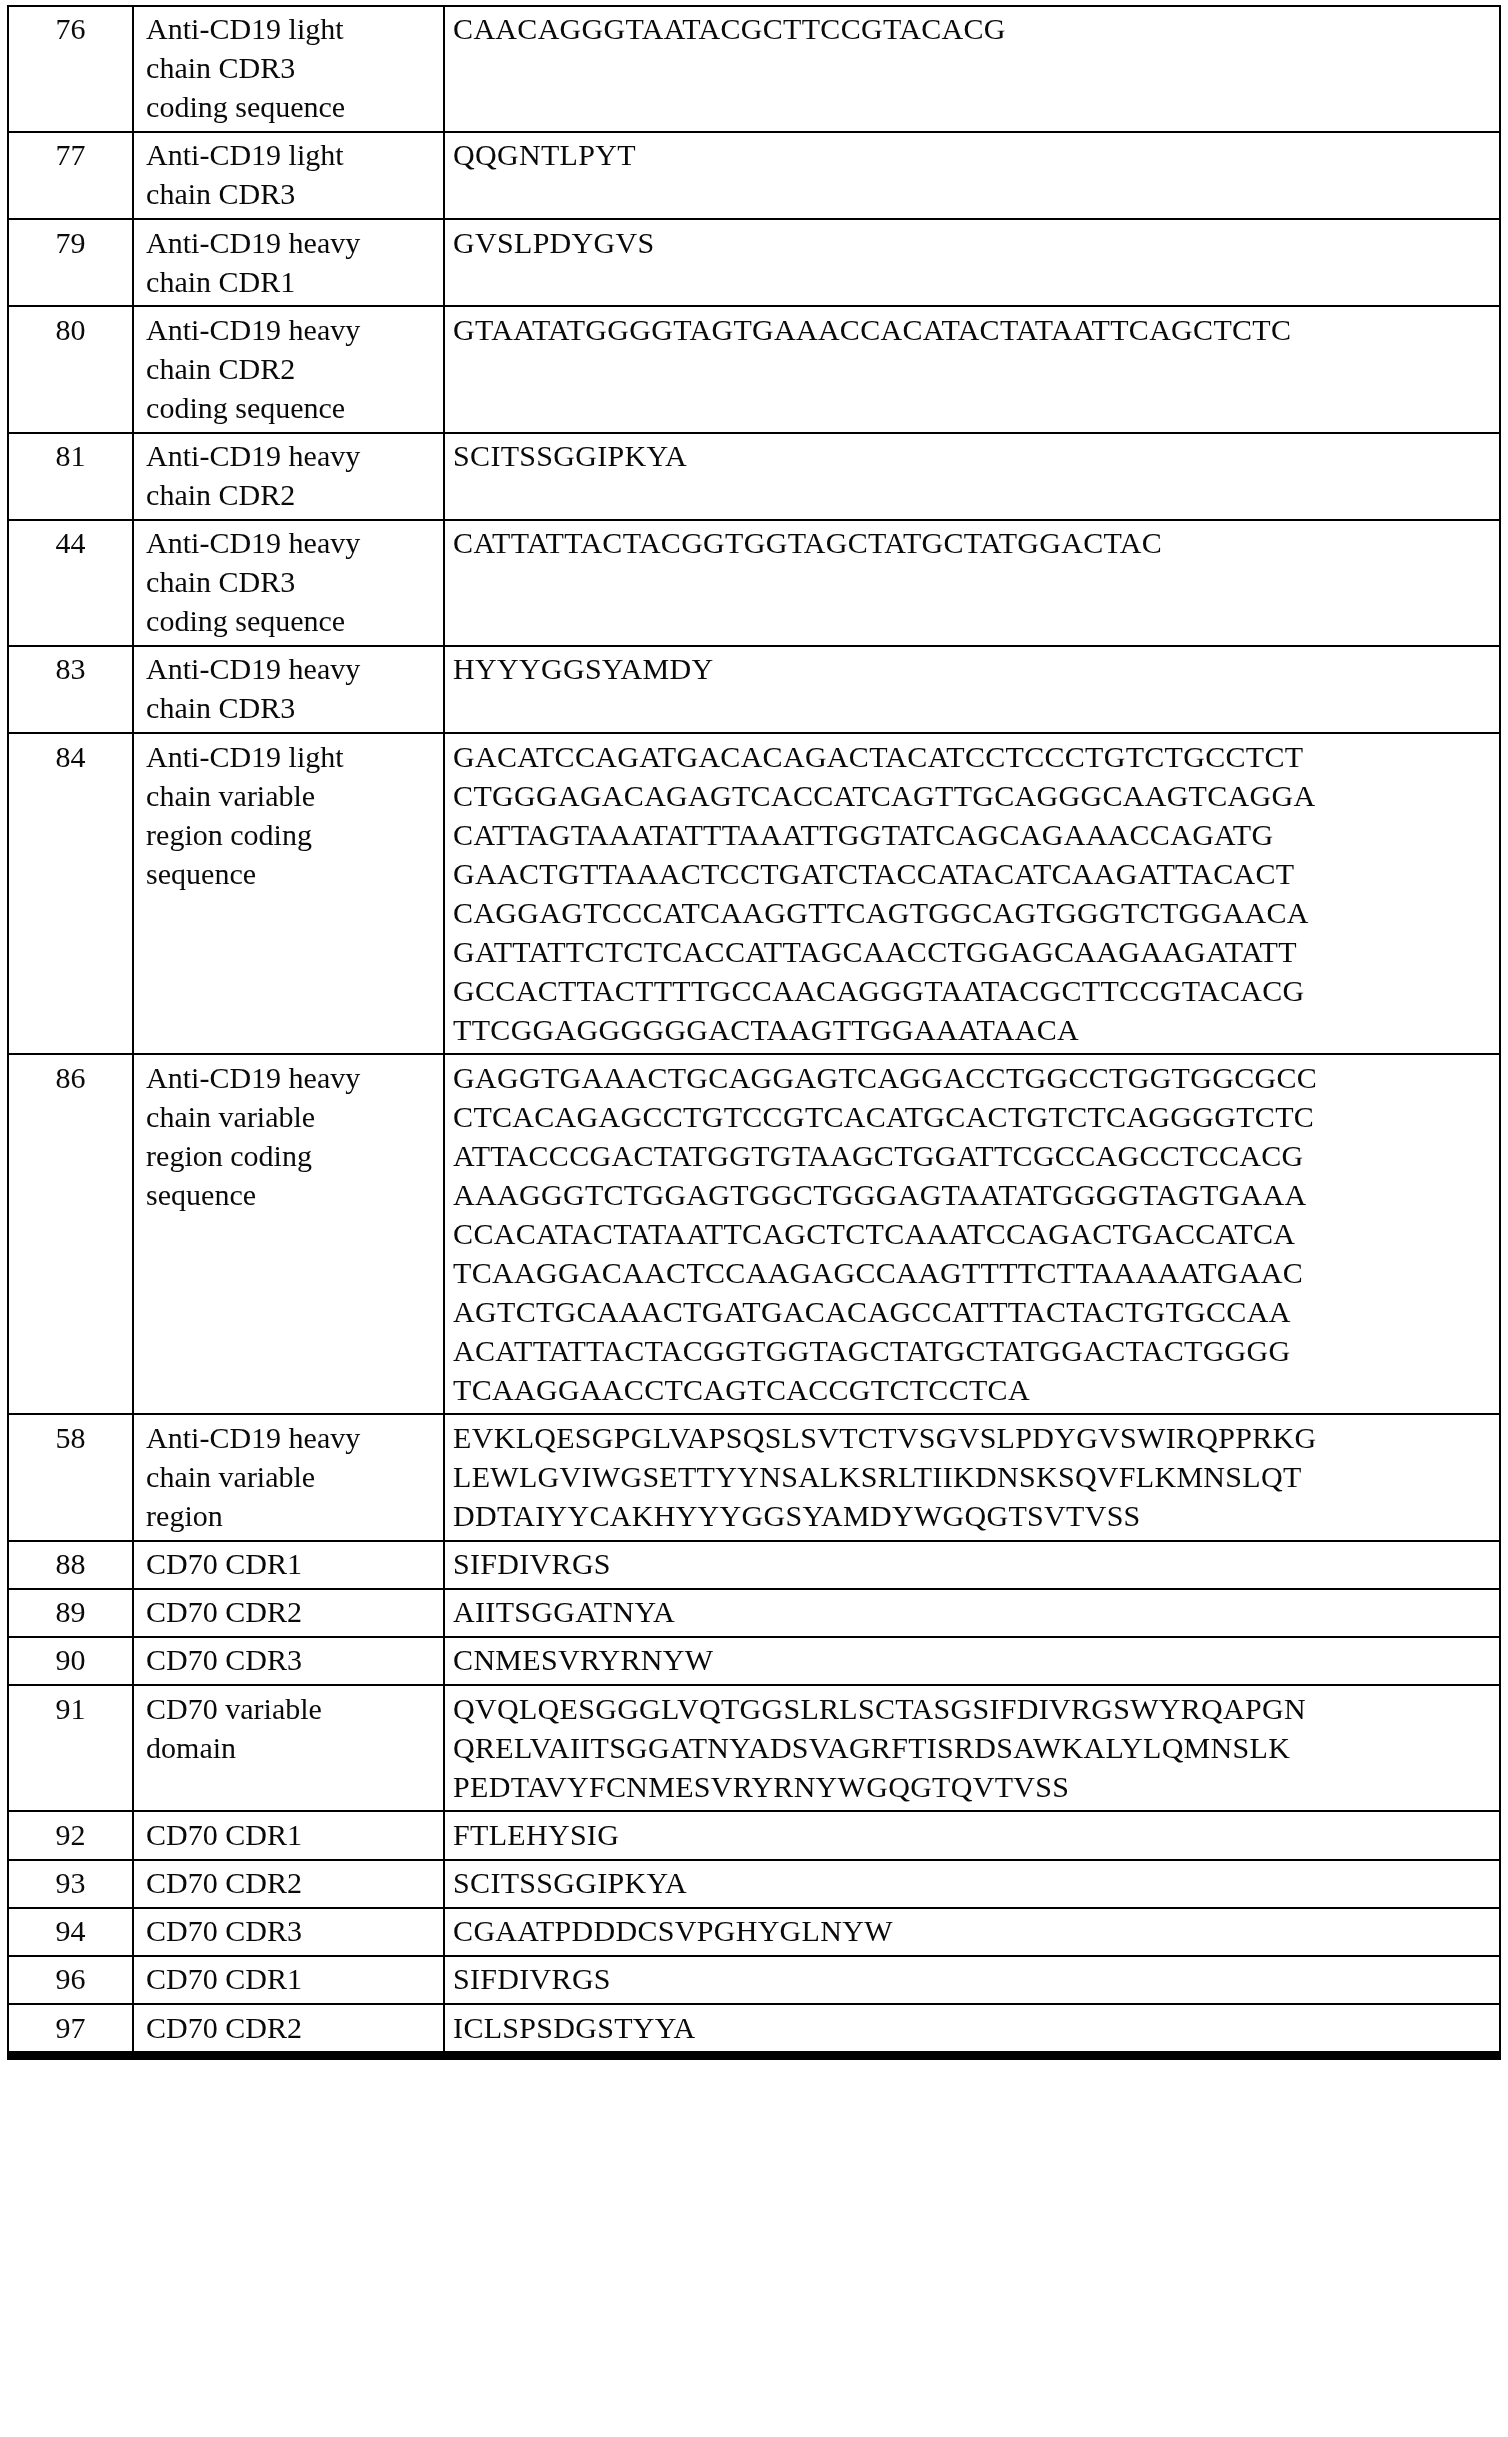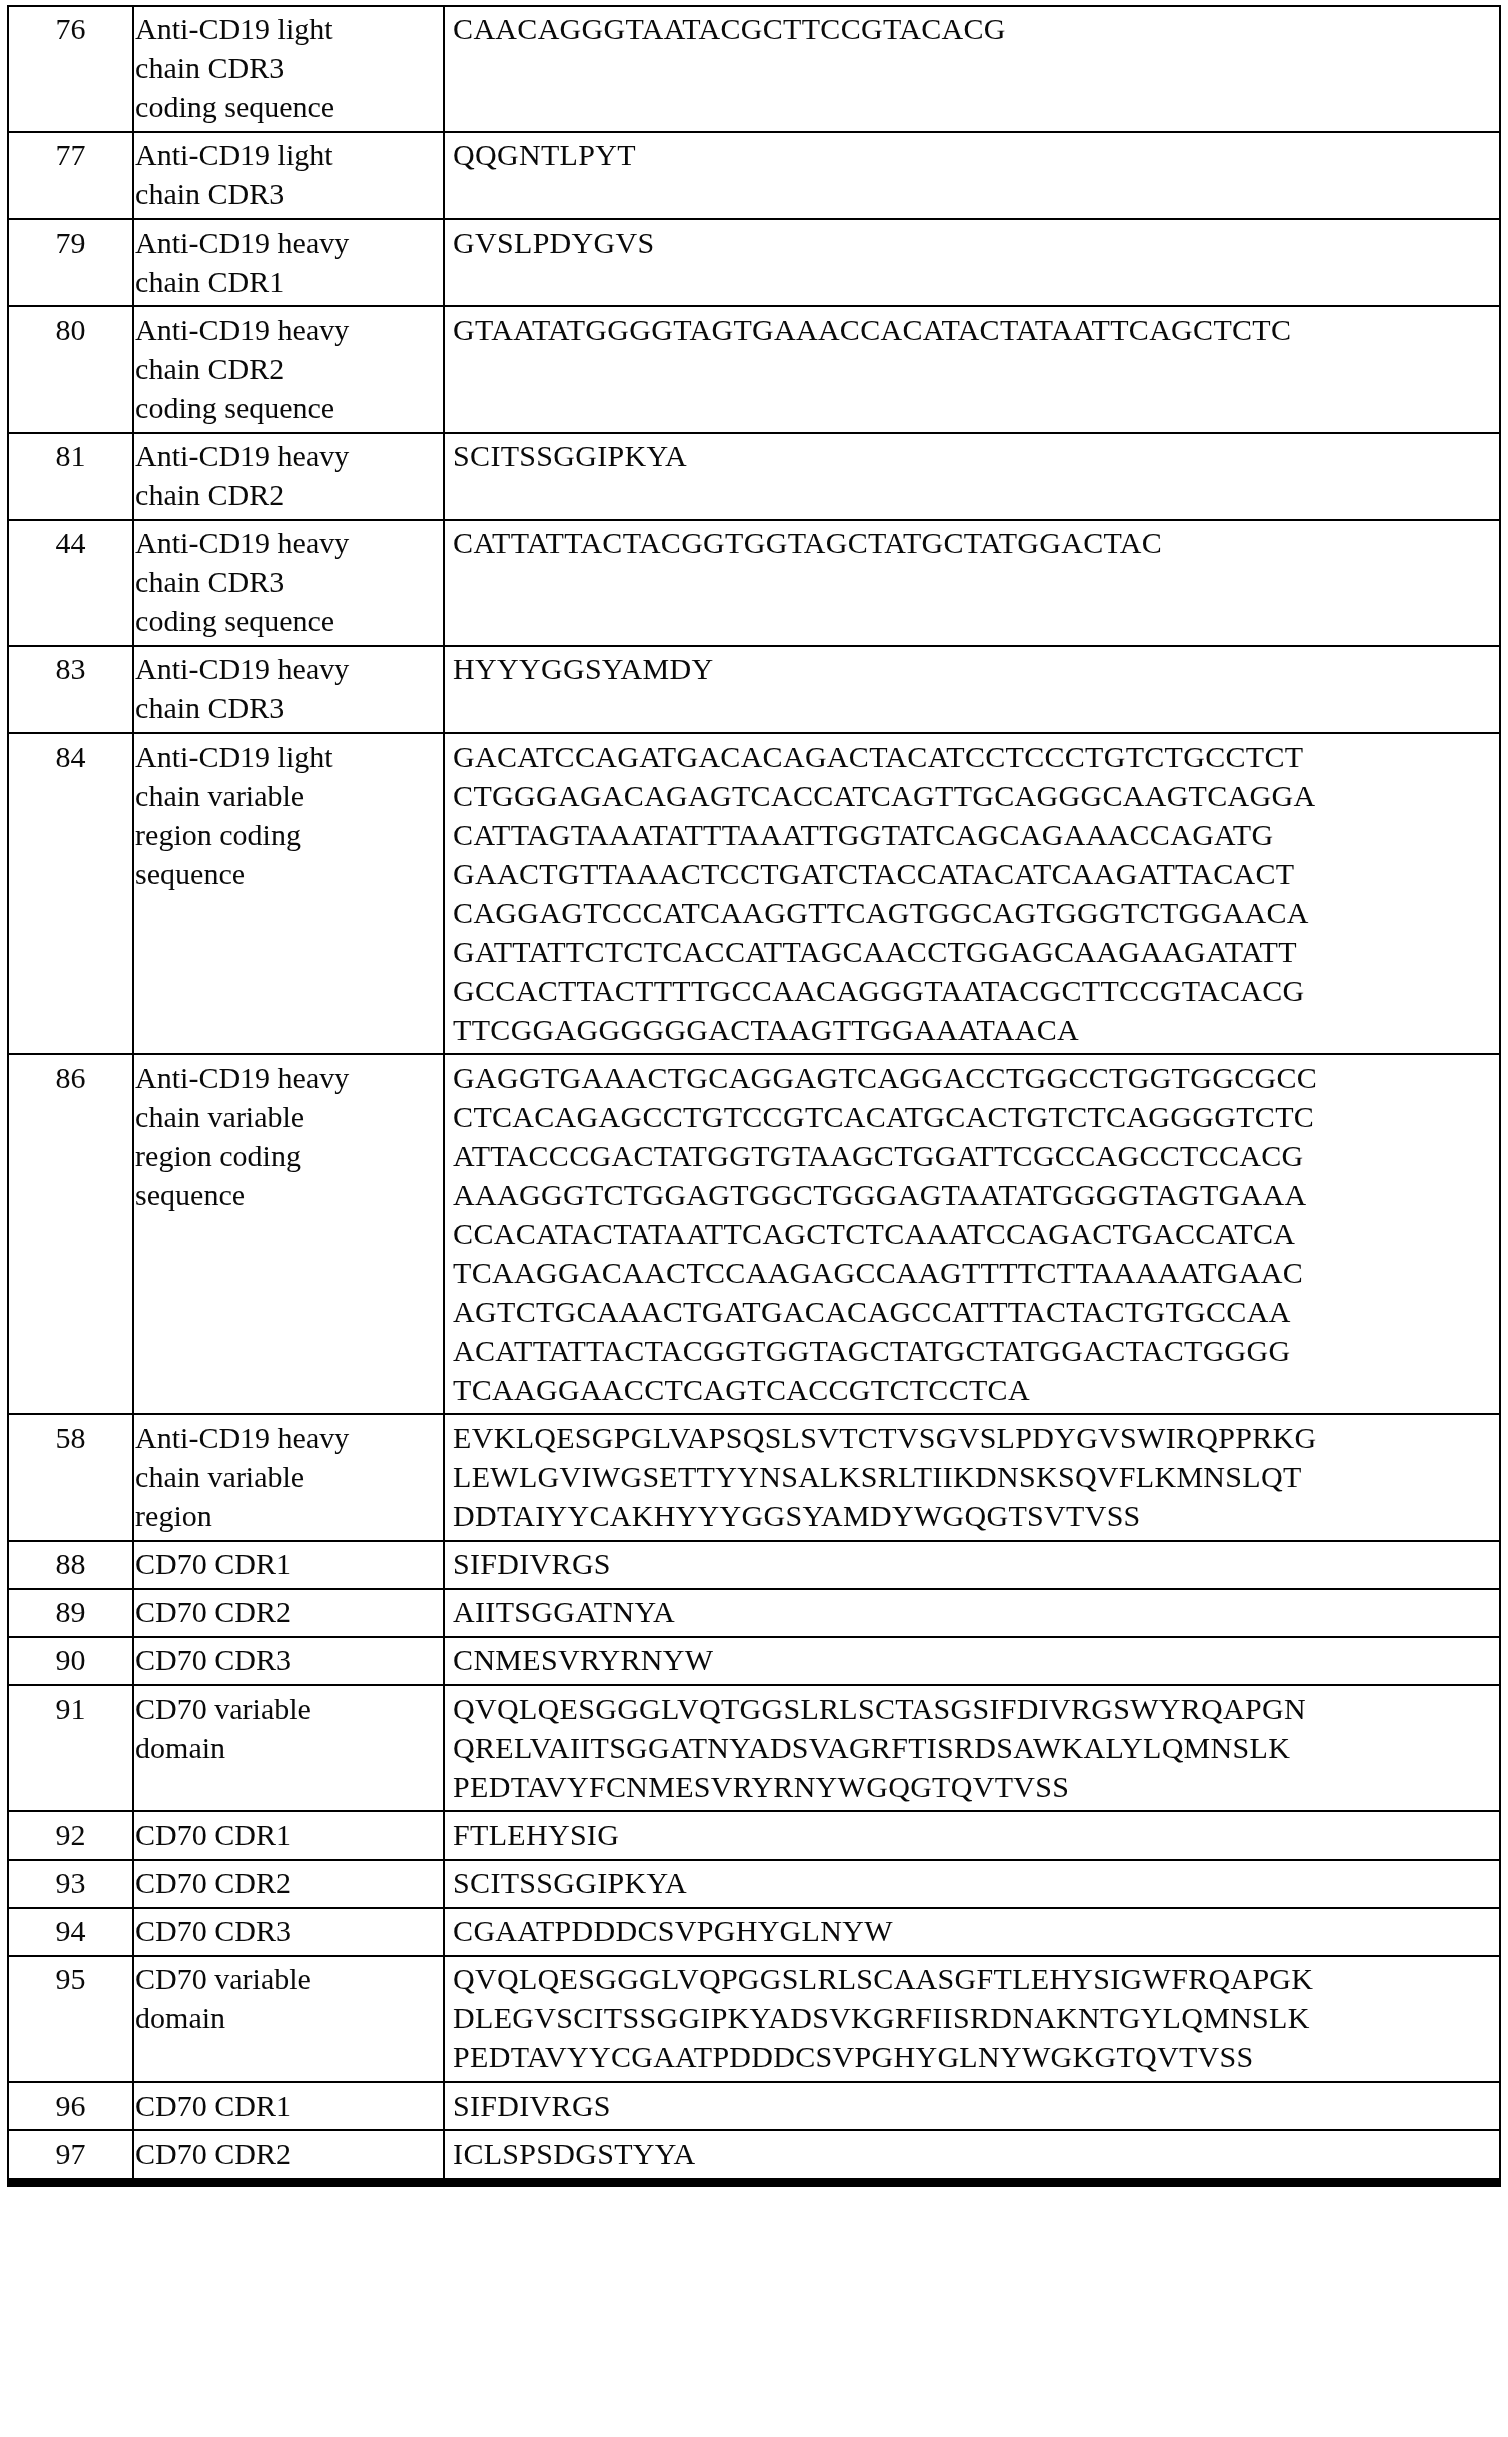--- a/index.html
+++ b/index.html
@@ -36,21 +36,21 @@
     white-space: pre-line;
     overflow: hidden;
   }
   td.col-id {
     text-align: center;
     font-weight: normal;
     padding-left: 3.2px;
     padding-right: 3.2px;
   }
   td.col-desc {
-    padding-left: 1px;
+    padding-left: 12px;
   }
   td.col-seq {
     letter-spacing: 0.3px;
     word-break: break-all;
   }
 </style>
 </head>
 <body>
 
 <div class="page">
@@ -196,28 +196,20 @@
     <td class="col-desc">CD70 CDR2</td>
     <td class="col-seq">SCITSSGGIPKYA</td>
   </tr>
 
   <tr>
     <td class="col-id">94</td>
     <td class="col-desc">CD70 CDR3</td>
     <td class="col-seq">CGAATPDDDCSVPGHYGLNYW</td>
   </tr>
 
-  <tr>
-    <td class="col-id">95</td>
-    <td class="col-desc">CD70 variable
-domain</td>
-    <td class="col-seq">QVQLQESGGGLVQPGGSLRLSCAASGFTLEHYSIGWFRQAPGK
-DLEGVSCITSSGGIPKYADSVKGRFIISRDNAKNTGYLQMNSLK
-PEDTAVYYCGAATPDDDCSVPGHYGLNYWGKGTQVTVSS</td>
-  </tr>
 
   <tr>
     <td class="col-id">96</td>
     <td class="col-desc">CD70 CDR1</td>
     <td class="col-seq">SIFDIVRGS</td>
   </tr>
 
   <tr>
     <td class="col-id">97</td>
     <td class="col-desc">CD70 CDR2</td>

